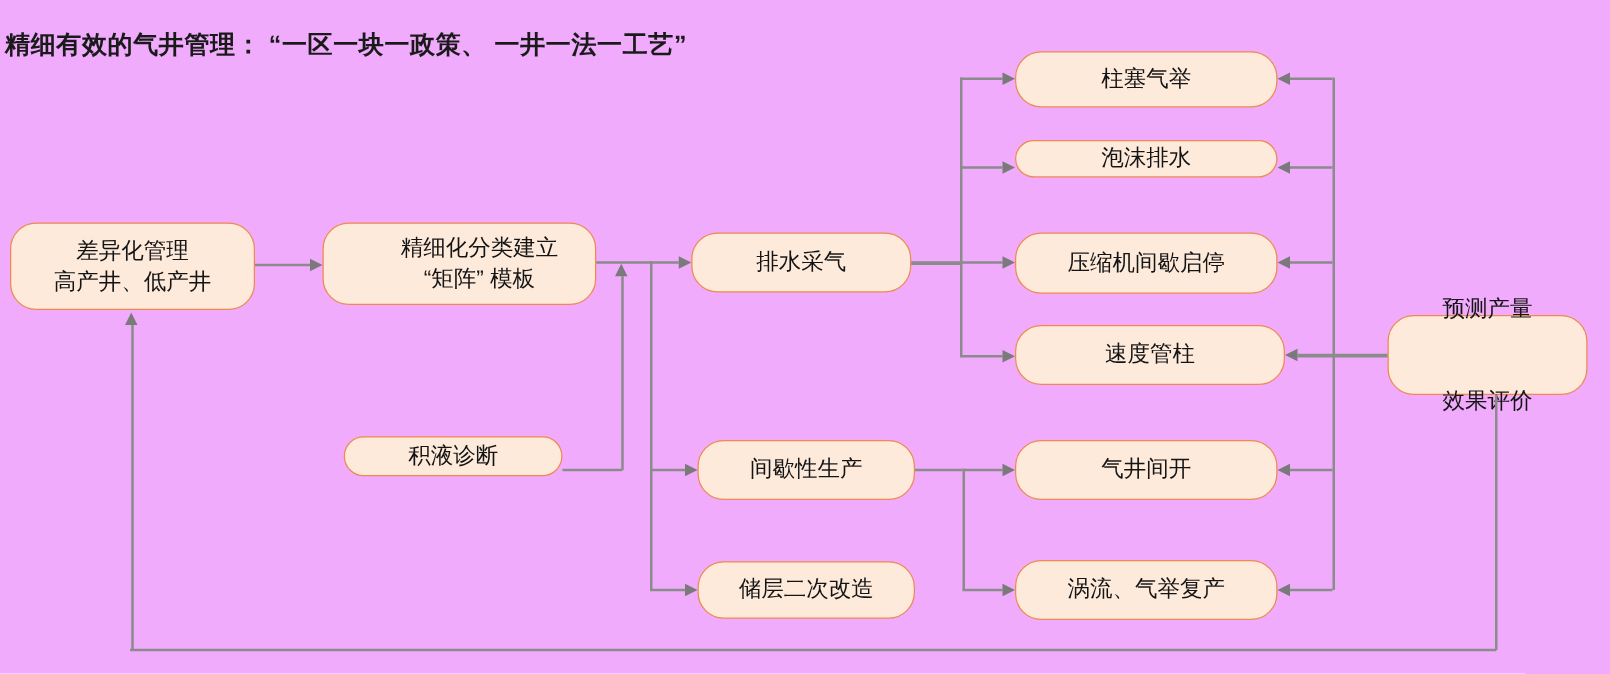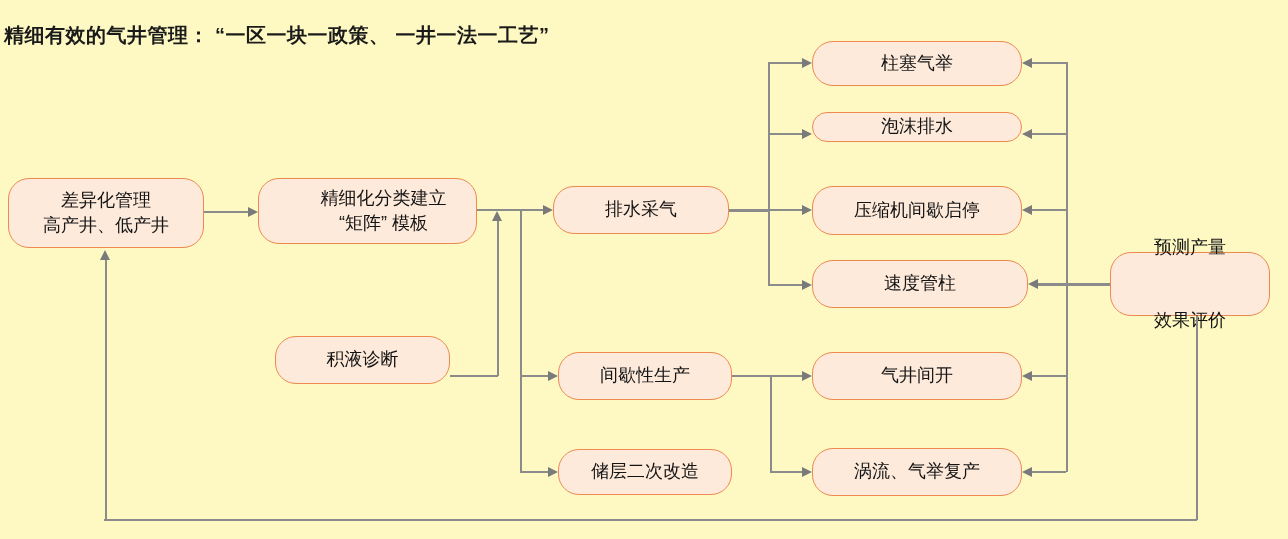--- a/index.html
+++ b/index.html
@@ -1,19 +1,19 @@
 <!DOCTYPE html>
 <html><head>
 <meta charset="utf-8">
 <style>
   html,body{margin:0;padding:0;background:#ffffff;}
   #canvas{
     position:relative;
     width:1288px;height:539px;
-    background:#fef9c3;
+    background:#f0abfc;
     font-family:"Liberation Sans","DejaVu Sans",sans-serif;
     overflow:hidden;
   }
   #title{
     position:absolute;left:4px;top:22px;
     font-size:20px;font-weight:bold;color:#1a1a1a;
     letter-spacing:0.5px;white-space:nowrap;
   }
   .node{
     position:absolute;
@@ -44,21 +44,21 @@
   <div class="node" style="left:8px;top:178px;width:196px;height:70px;">
     <div class="nl">差异化管理</div>
     <div class="nl">高产井、低产井</div>
   </div>
 
   <div class="node" style="left:258px;top:178px;width:219px;height:66px;padding-left:32px;">
     <div class="nl">精细化分类建立</div>
     <div class="nl">“矩阵” 模板</div>
   </div>
 
-  <div class="node" style="left:275px;top:336px;width:175px;height:48px;">
+  <div class="node" style="left:275px;top:349px;width:175px;height:32px;">
     <div class="nl">积液诊断</div>
   </div>
 
   <div class="node" style="left:553px;top:186px;width:176px;height:48px;">
     <div class="nl">排水采气</div>
   </div>
 
   <div class="node" style="left:558px;top:352px;width:174px;height:48px;">
     <div class="nl">间歇性生产</div>
   </div>

